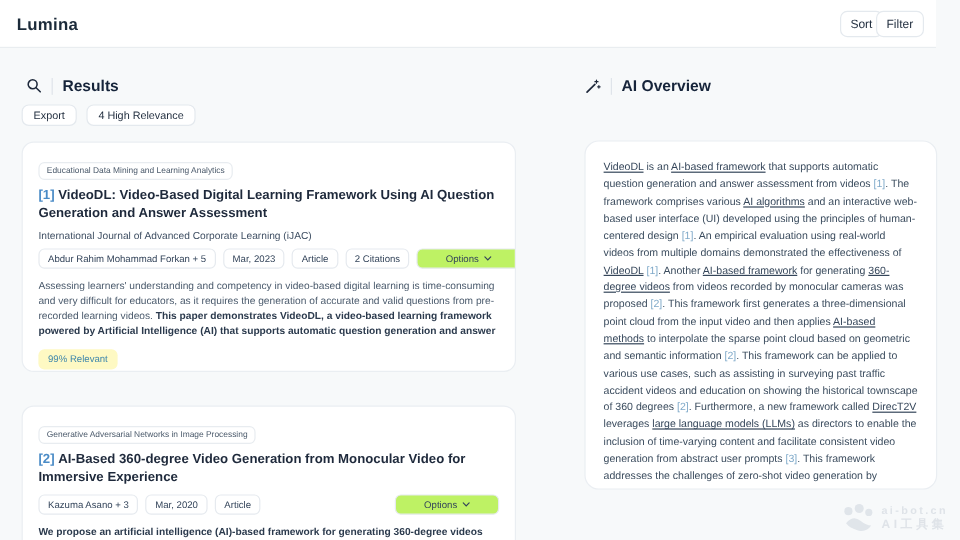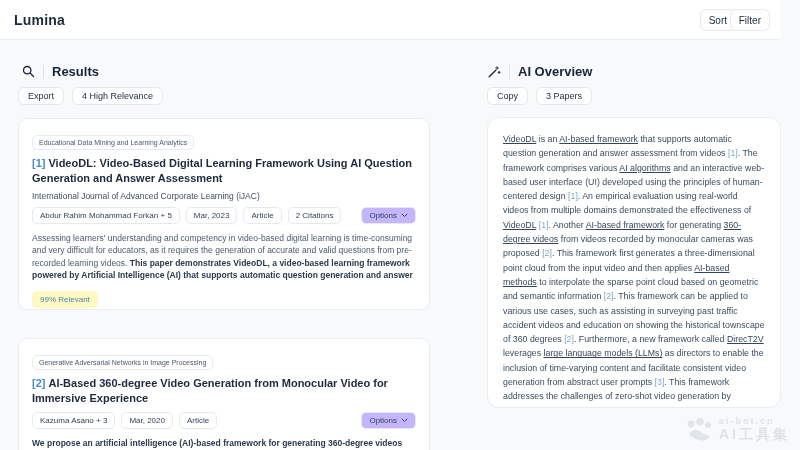--- a/index.html
+++ b/index.html
@@ -27,36 +27,36 @@
   
   .card { position:absolute; left:18px; width:412px; background:#fff; border:1px solid #eaeef2; border-radius:10px; padding:12px 13px; overflow:hidden; }
   .card-1 { top:118px; height:192px; }
   .card-2 { top:338px; height:160px; }
   .tag-chip { display:inline-block; font-size:7px; color:#4b5a6b; border:1px solid #e8ecf0; border-radius:5px; padding:3px 6px; margin-bottom:6px; background:#fff; }
   .paper-title { font-size:11px; font-weight:600; color:#1e293b; line-height:1.35; }
   .paper-num { color:#4a8bc6; margin-right:3px; font-weight:600; }
   .journal { margin-top:5px; font-size:8.5px; color:#3f4f63; }
   .meta-row { margin-top:6px; display:flex; align-items:center; gap:6px; }
   .meta-chip { font-size:8px; color:#33445a; border:1px solid #e6eaef; border-radius:5px; padding:3px 7px; background:#fff; white-space:nowrap; }
-  .options-btn { margin-left:auto; font-size:8px; color:#33445a; border:1px solid #e6eaef; border-radius:5px; padding:3px 7px; background:#c4b5fd; display:flex; align-items:center; gap:4px; cursor:pointer; }
+  .options-btn { margin-left:auto; font-size:8px; color:#33445a; border:1px solid #e6eaef; border-radius:5px; padding:3px 23px; background:#bef264; display:flex; align-items:center; gap:4px; cursor:pointer; }
   .abstract { margin-top:8px; font-size:8.5px; color:#4a5a6c; line-height:1.48; max-height:51px; overflow:hidden; }
   .abstract b { color:#2b3a4d; }
   .rel-badge { display:inline-block; margin-top:8px; font-size:8px; color:#3e87ab; background:#fef9c3; border-radius:5px; padding:4px 8px; }
 
   
   .ov-panel { position:absolute; left:487px; top:117px; width:294px; height:291px; background:#fff; border:1px solid #eaeef2; border-radius:12px; padding:14px 15px; overflow:hidden; }
   .ov-body { font-size:8.8px; line-height:14.3px; color:#3b4c5e; }
   .ov-link { color:#35465a; text-decoration:underline; cursor:pointer; }
   .ov-cite { color:#7fa9c9; cursor:pointer; }
 
   
   .watermark { position:absolute; right:10px; bottom:6px; display:flex; align-items:center; gap:6px; opacity:.85; }
   .wm-text { color:#dbe0e6; text-align:left; }
   .wm-line1 { font-size:9px; font-weight:bold; letter-spacing:2px; }
-  .wm-line2 { font-size:14px; font-weight:bold; letter-spacing:3px; }
+  .wm-line2 { font-size:10px; font-weight:bold; letter-spacing:3px; }
 
   svg { display:block; }
 </style>
 </head>
 <body>
 
 <div id="app">
 
   <div class="header">
     <div class="logo">Lumina</div>
@@ -124,24 +124,20 @@
     <span>
       <svg width="14" height="14" viewBox="0 0 16 16">
           <path d="M2.5 13.5 L10 6" stroke="#1e293b" stroke-width="1.6" stroke-linecap="round"></path>
           <path d="M11.5 2 v3 M10 3.5 h3" stroke="#1e293b" stroke-width="1.1" stroke-linecap="round"></path>
           <path d="M13.8 7.2 v2.4 M12.6 8.4 h2.4" stroke="#1e293b" stroke-width="1.1" stroke-linecap="round"></path>
         </svg>
     </span>
     <span class="vdiv"></span>
     <span class="sec-title">AI Overview</span>
   </div>
-  <div class="sec-actions" style="left:487px; top:87px;">
-    <button class="pill-btn">Copy</button>
-    <span class="pill-btn">3 Papers</span>
-  </div>
 
   <div class="ov-panel">
     <div class="ov-body"><span class="ov-link">VideoDL</span><span class="ov-plain"> is an </span><span class="ov-link">AI-based framework</span><span class="ov-plain"> that supports automatic question generation and answer assessment from videos </span><span class="ov-cite">[1]</span><span class="ov-plain">. The framework comprises various </span><span class="ov-link">AI algorithms</span><span class="ov-plain"> and an interactive web-based user interface (UI) developed using the principles of human-centered design </span><span class="ov-cite">[1]</span><span class="ov-plain">. An empirical evaluation using real-world videos from multiple domains demonstrated the effectiveness of </span><span class="ov-link">VideoDL</span><span class="ov-plain"> </span><span class="ov-cite">[1]</span><span class="ov-plain">. Another </span><span class="ov-link">AI-based framework</span><span class="ov-plain"> for generating </span><span class="ov-link">360-degree videos</span><span class="ov-plain"> from videos recorded by monocular cameras was proposed </span><span class="ov-cite">[2]</span><span class="ov-plain">. This framework first generates a three-dimensional point cloud from the input video and then applies </span><span class="ov-link">AI-based methods</span><span class="ov-plain"> to interpolate the sparse point cloud based on geometric and semantic information </span><span class="ov-cite">[2]</span><span class="ov-plain">. This framework can be applied to various use cases, such as assisting in surveying past traffic accident videos and education on showing the historical townscape of 360 degrees </span><span class="ov-cite">[2]</span><span class="ov-plain">. Furthermore, a new framework called </span><span class="ov-link">DirecT2V</span><span class="ov-plain"> leverages </span><span class="ov-link">large language models (LLMs)</span><span class="ov-plain"> as directors to enable the inclusion of time-varying content and facilitate consistent video generation from abstract user prompts </span><span class="ov-cite">[3]</span><span class="ov-plain">. This framework addresses the challenges of zero-shot video generation by maintaining temporal consistency and preventing mapping the value to a different object </span></div>
   </div>
 
   <div class="watermark">
     <span>
       <svg width="30" height="24" viewBox="0 0 30 24">
           <circle cx="8" cy="6" r="3.4" fill="#dde2e8"></circle>
           <circle cx="17" cy="3.8" r="3.8" fill="#dde2e8"></circle>

